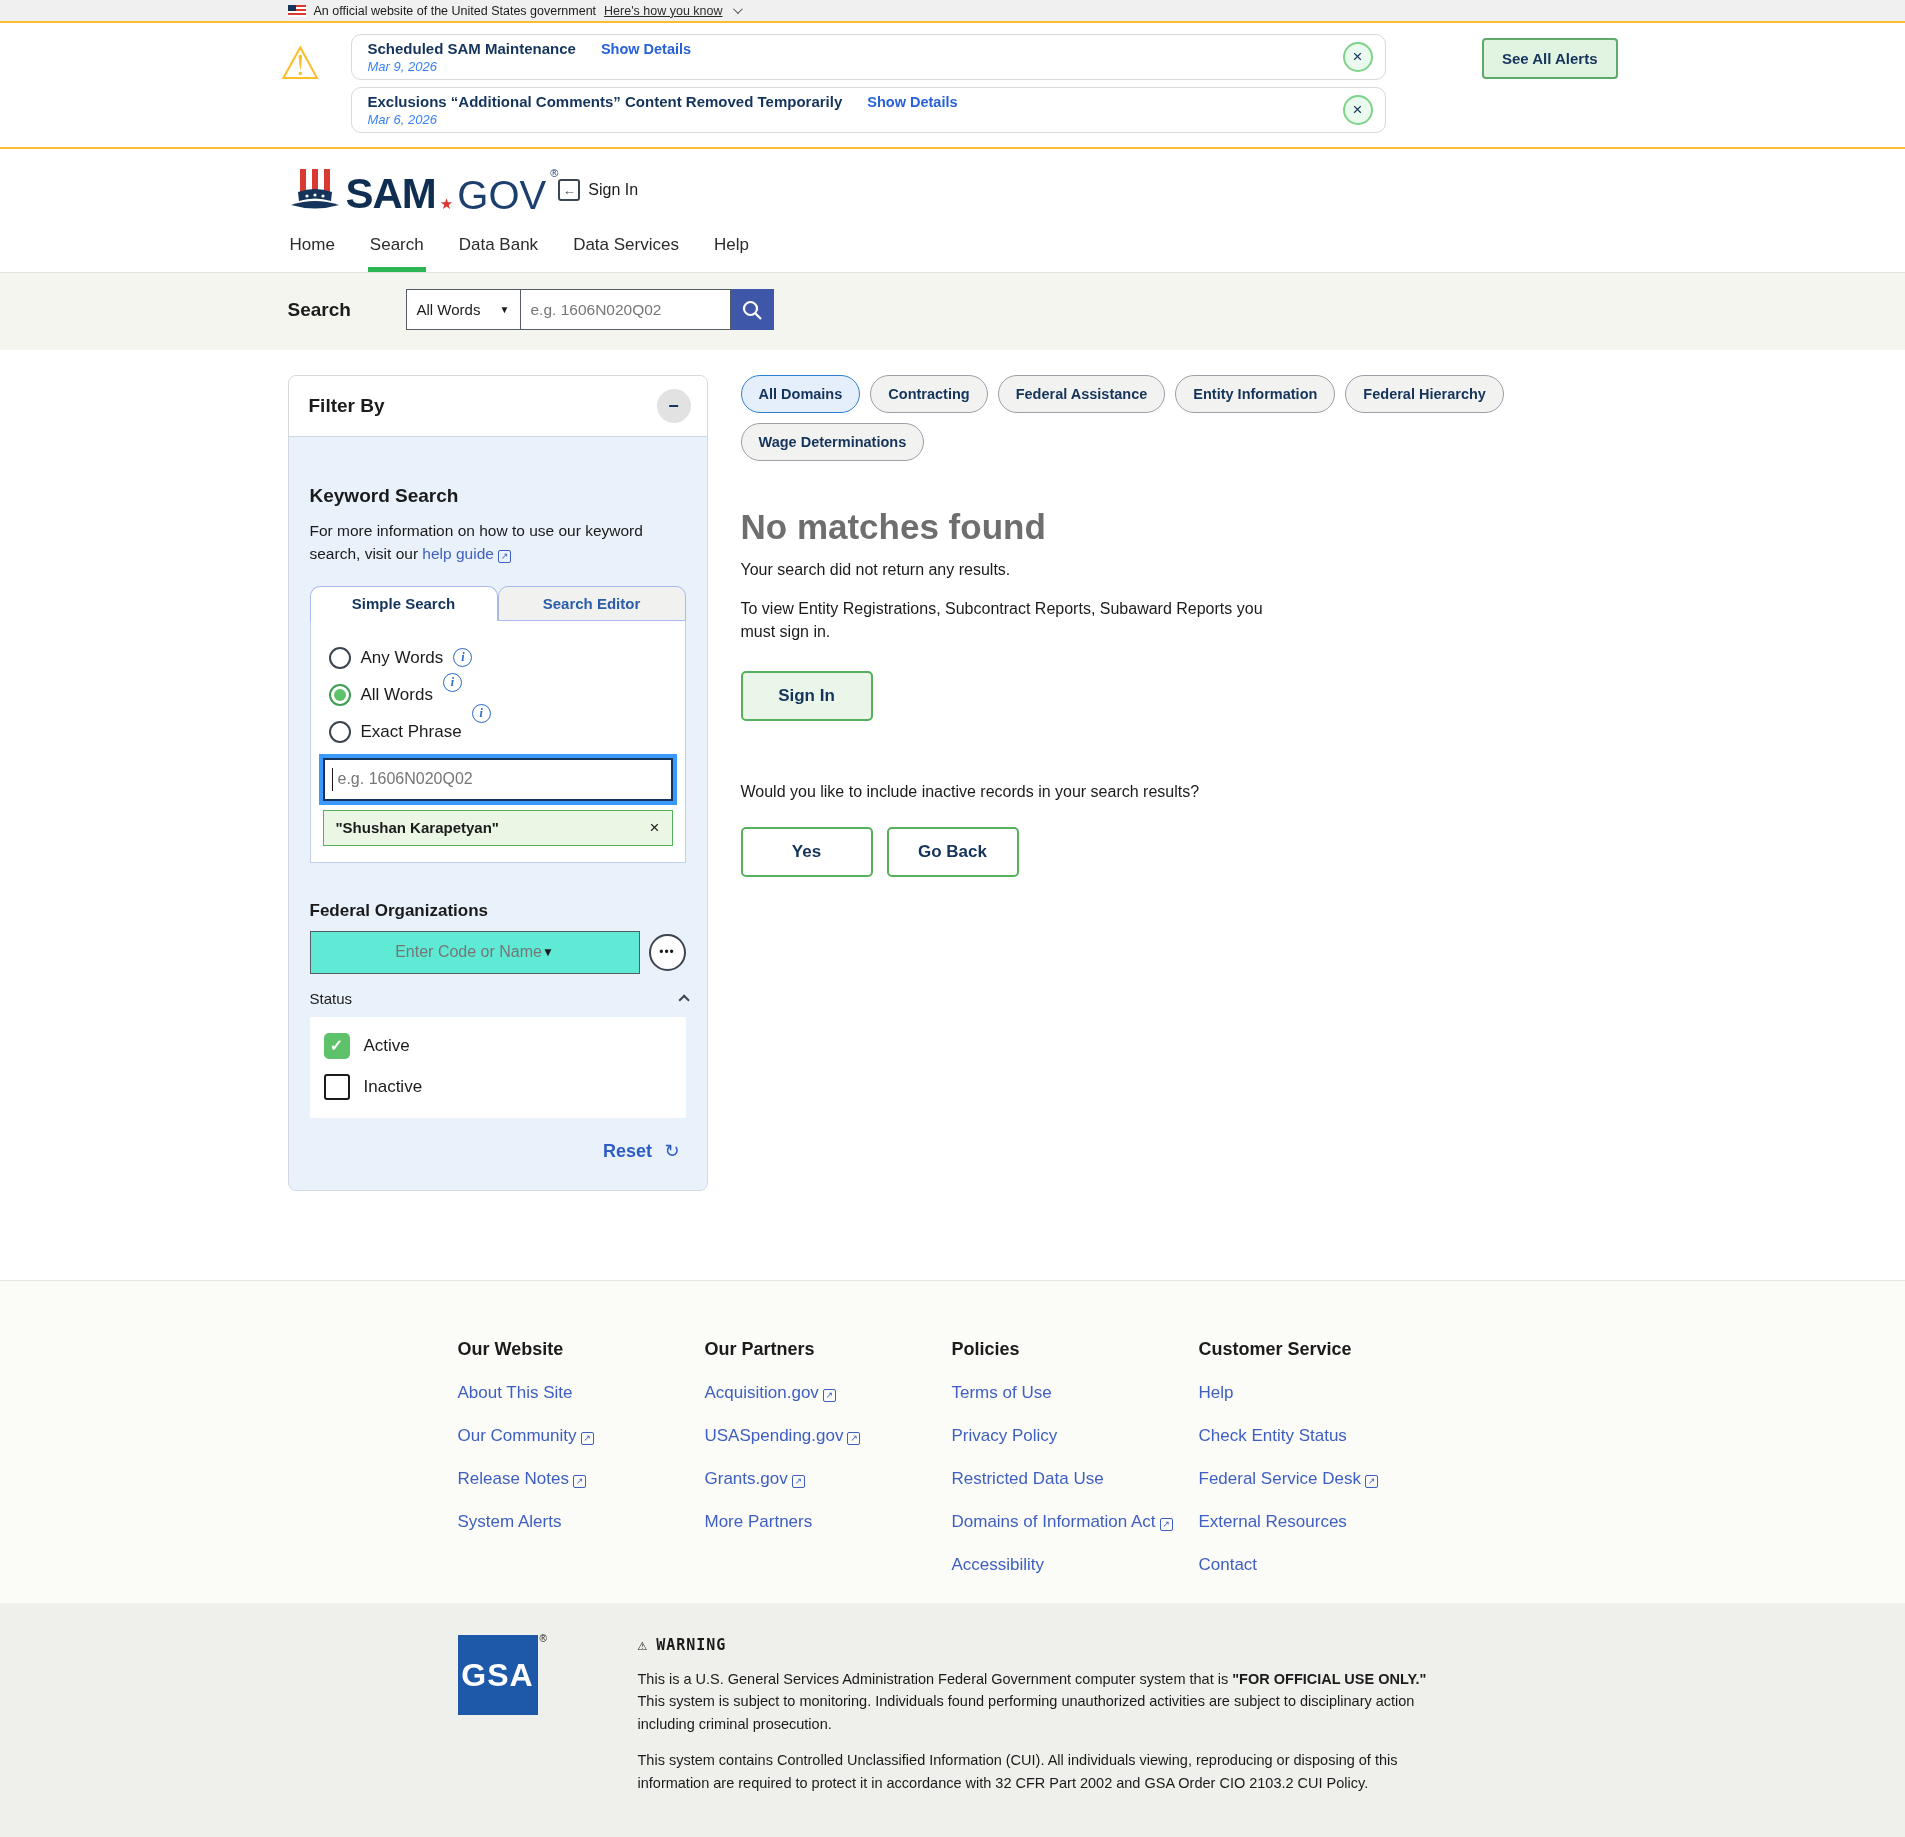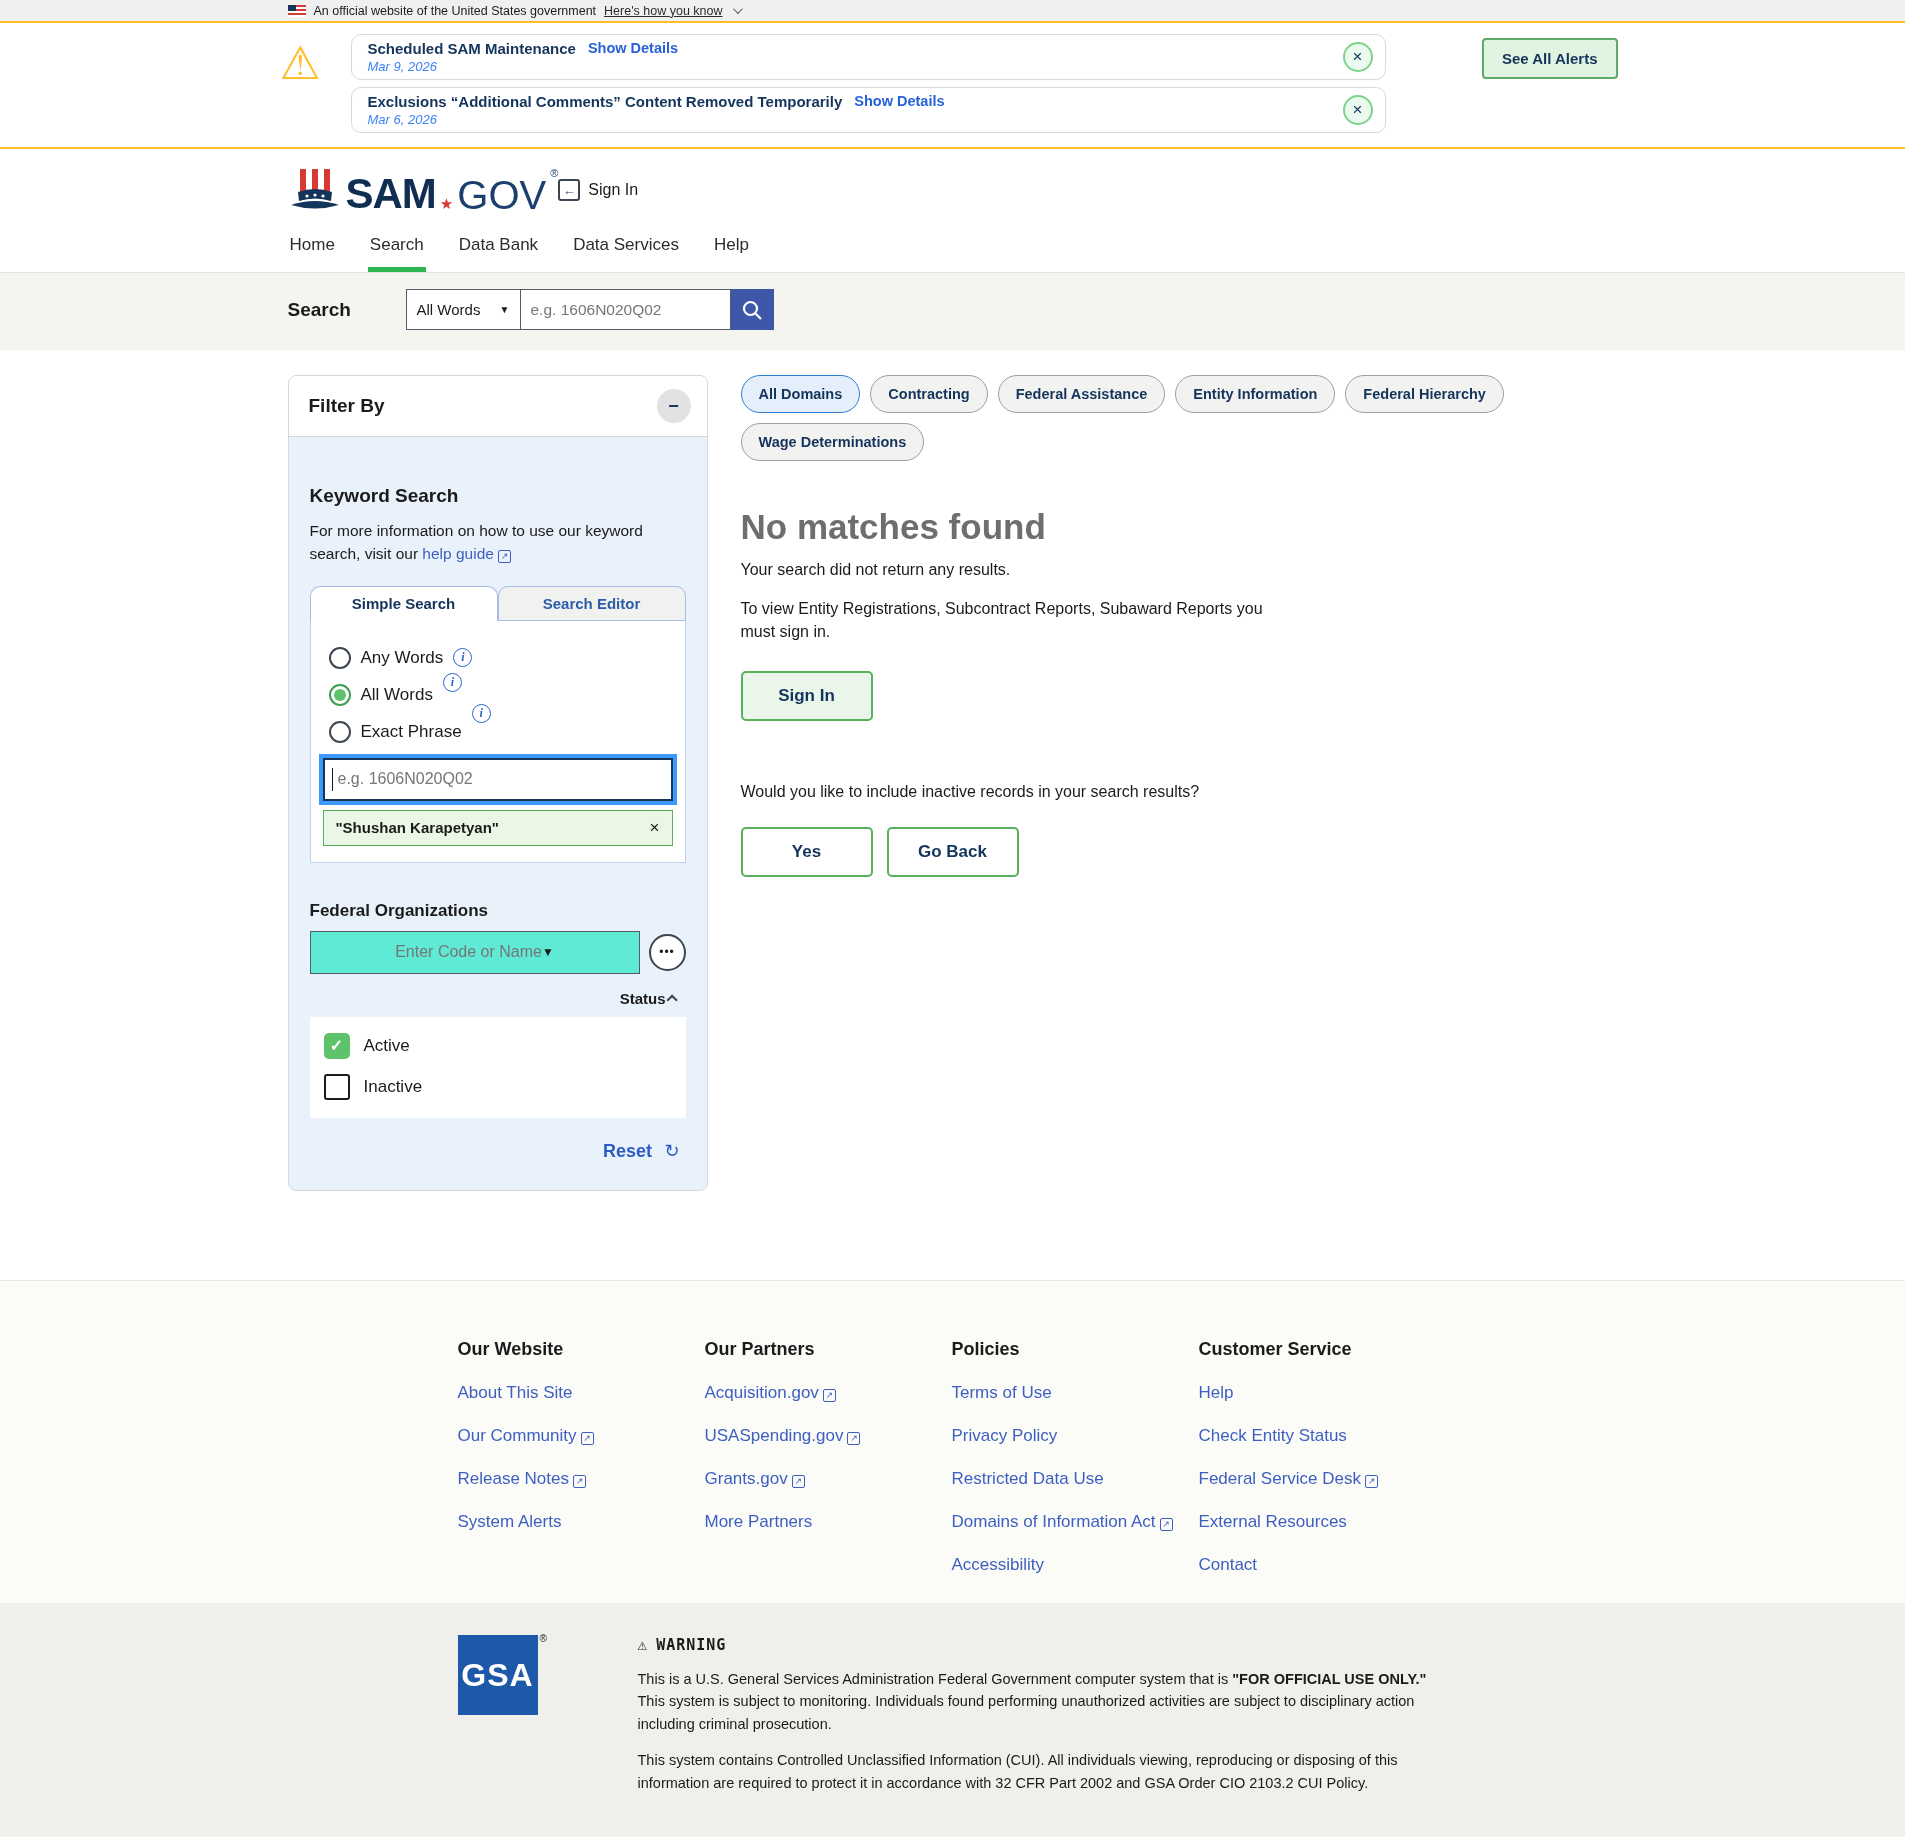--- a/index.html
+++ b/index.html
@@ -16,21 +16,21 @@
   .gb-link { color:#2c2c2c; text-decoration:underline; font-size:12.5px; }
   .chev-down { display:inline-block; width:7px; height:7px; border-right:1.5px solid #555; border-bottom:1.5px solid #555; transform:rotate(45deg) translateY(-2px); margin-left:2px; }
 
   
   .alerts { background:#fff; border-bottom:2px solid #ffbe2e; padding:11px 0 14px; }
   .alerts-inner { position:relative; padding-left:63px; }
   .warn-tri { position:absolute; left:-8px; top:6px; font-size:46px; line-height:1; color:#ffbe2e; }
   .alert-cards { width:1035px; }
   .alert-card { border:1px solid #d9d9d9; border-radius:10px; padding:6px 12px 6px 16px; height:46px; display:flex; justify-content:space-between; align-items:center; margin-bottom:7px; background:#fff; }
   .alert-card:last-child { margin-bottom:0; }
-  .alert-title-row { display:flex; gap:12px; align-items:flex-start; }
+  .alert-title-row { display:flex; gap:25px; align-items:flex-end; }
   .alert-title { font-weight:bold; font-size:15px; color:#14345c; }
   .alert-details { color:#2861d6; font-weight:bold; font-size:14.5px; cursor:pointer; }
   .alert-date { font-style:italic; font-size:13px; color:#3b82f6; margin-top:2px; }
   .alert-close { width:30px; height:30px; border-radius:50%; border:2px solid #7ed389; background:#eafaee; color:#14345c; font-size:17px; line-height:26px; text-align:center; cursor:pointer; padding:0; }
   .see-all-btn { position:absolute; right:0; top:4px; background:#e1f3e1; border:2px solid #5fa969; border-radius:4px; padding:10px 18px; font-weight:bold; font-size:15px; color:#14345c; cursor:pointer; font-family:inherit; }
 
   
   .site-header { padding:18px 0 0; }
   .header-inner { display:flex; align-items:center; }
   .logo { display:flex; align-items:flex-end; gap:4px; cursor:pointer; }
@@ -88,21 +88,21 @@
   .kw-input::placeholder { color:#767676; }
   .caret { position:absolute; left:9px; top:10px; width:1.5px; height:23px; background:#1b1b1b; }
   .chip { margin-top:9px; background:#eaf7e4; border:1px solid #57b05a; padding:7px 12px; display:flex; justify-content:space-between; align-items:center; font-weight:bold; font-size:15px; color:#1b1b1b; }
   .chip-x { cursor:pointer; font-weight:normal; font-size:17px; color:#1b1b1b; }
   .fo-heading { font-weight:bold; font-size:17px; margin:38px 0 10px; }
   .combo-row { display:flex; align-items:center; gap:9px; }
   .combo { flex:1; height:43px; border:1px solid #565c65; background:#5eead4; display:flex; align-items:center; justify-content:center; padding:0 12px; cursor:pointer; }
   .combo-ph { color:#767676; font-size:16px; }
   .combo-tri { font-size:12px; color:#1b1b1b; }
   .more-btn { width:37px; height:37px; border-radius:50%; border:2px solid #3d4551; background:#fff; color:#1b1b1b; font-size:12px; letter-spacing:1px; cursor:pointer; padding:0; line-height:1; flex:none; }
-  .status-head { display:flex; justify-content:flex-end; align-items:center; margin:16px 12px 10px;font-weight:bold; }
+  .status-head { display:flex; justify-content:space-between; align-items:center; margin:16px 0 10px; }
   .status-label { font-size:15px; }
   .chev-up { display:inline-block; width:8px; height:8px; border-right:2px solid #3d4551; border-top:2px solid #3d4551; transform:rotate(-45deg) translateY(3px); cursor:pointer; }
   .status-box { background:#fff; padding:16px 14px; }
   .check-row { display:flex; align-items:center; gap:14px; margin-bottom:15px; }
   .check-row:last-child { margin-bottom:2px; }
   .checkbox { width:26px; height:26px; border-radius:5px; flex:none; cursor:pointer; }
   .checkbox.checked { background:#5ec26a; color:#fff; display:flex; align-items:center; justify-content:center; font-size:16px; font-weight:bold; }
   .checkbox.unchecked { background:#fff; border:2px solid #1b1b1b; border-radius:3px; }
   .check-label { font-size:17px; }
   .reset-row { text-align:right; margin:22px 6px 8px; }

